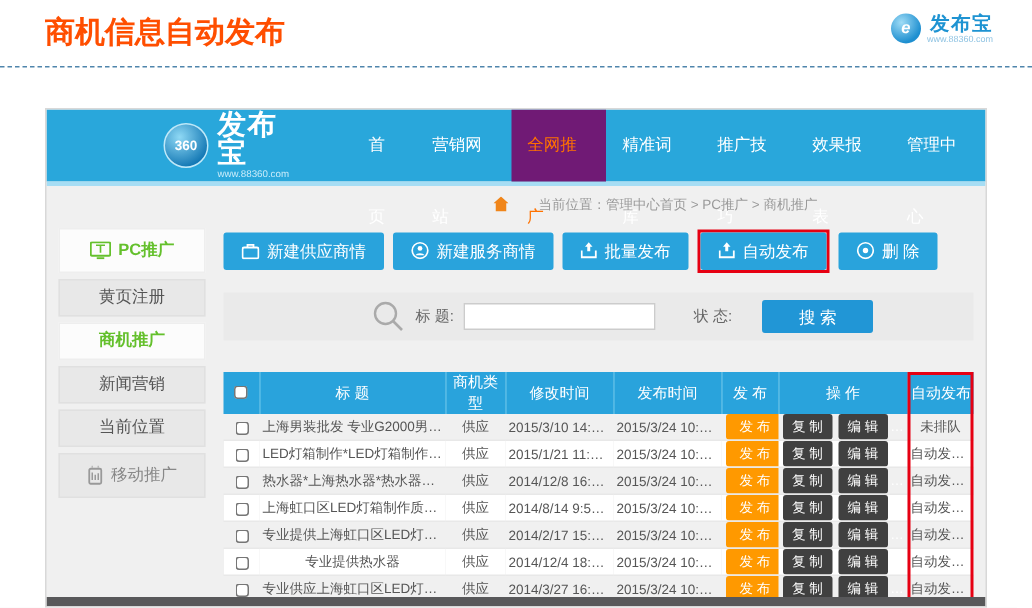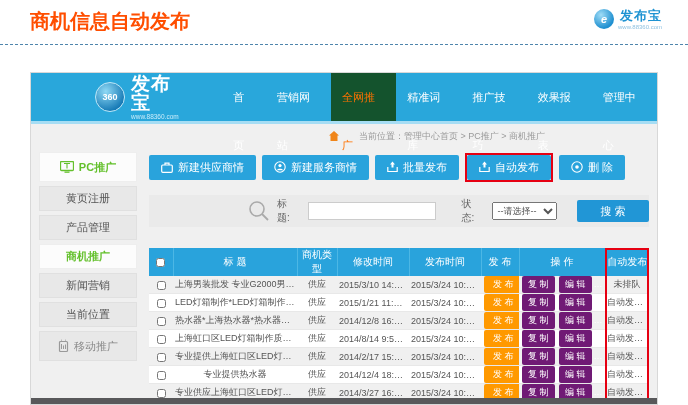--- a/index.html
+++ b/index.html
@@ -19,27 +19,27 @@
   .brand .burl { font-size:6px; color:#8fc3e2; margin-top:2px; }
 
   
   .window { position:absolute; left:30px; top:72px; width:628px; height:333px;
     background:#f0f0f0; border:1px solid #d8d8d8; overflow:hidden; }
 
   .win-header { height:48px; background:#29a7db; display:flex; align-items:center; padding-left:64px; }
   .logo360 { width:30px; height:30px; border-radius:50%; flex:none;
     background:radial-gradient(circle at 35% 30%, #8fd9f5, #1579b5 75%);
     border:1px solid #bfe8f8; color:#fff; font-size:9px; font-weight:bold;
-    display:flex; align-items:center; justify-content:center; }
+    display:flex; align-items:center; justify-content:center;margin-left:14px; }
   .app-id { margin-left:6px; line-height:1; }
   .app-name { font-size:19px; font-weight:bold; color:#fff; letter-spacing:1px; }
   .app-url { font-size:6.5px; color:#c9ecfa; margin-top:2px; }
   .main-nav { margin-left:32px; display:flex; height:48px; }
   .nav-item { padding:0 11px; line-height:48px; font-size:11px; color:#fff; cursor:pointer; }
-  .nav-item.active { background:#14532d; color:#ff7200; }
+  .nav-item.active { background:#701a75; color:#ff7200; }
   .header-strip { height:3px; background:#a6ddf4; }
 
   .breadcrumb-row { height:24px; display:flex; justify-content:flex-end; align-items:center;
     padding-right:112px; font-size:9px; color:#9a9a9a; gap:20px; }
 
   .win-body { display:flex; padding:4px 10px 0 8px; }
 
   
   .sidebar { width:98px; flex:none; margin-right:12px; }
   .sb-item { height:25px; line-height:23px; background:#e8e8e8; border:1px solid #e0e0e0;
@@ -71,21 +71,21 @@
   thead th { background:#29a3dc; color:#fff; font-size:10px; font-weight:normal; height:20px;
     border-right:1px solid #4cb7e5; }
   thead th:last-child { border-right:none; }
   tbody td { font-size:9px; color:#555; height:17px; text-align:center; overflow:hidden;
     white-space:nowrap; text-overflow:ellipsis; border-bottom:1px solid #e8e8e8; padding:0 2px; }
   tbody tr:nth-child(odd) { background:#f0f0f0; }
   tbody tr:nth-child(even) { background:#fff; }
   .mini-btn { color:#fff; font-size:9px; border:none; border-radius:2px; padding:2px 6px;
     margin:0 1px; cursor:pointer; font-family:inherit; white-space:nowrap; }
   .pub-btn { background:#ff9900; padding:2px 9px; }
-  .green-btn { background:#701a75; }
+  .green-btn { background:#404040; }
   .gray-btn { background:#b5b5b5; }
   input[type=checkbox] { width:9px; height:9px; cursor:pointer; vertical-align:middle; }
   .col-highlight { position:absolute; top:0; bottom:0; right:0; width:44px;
     border:2px solid #e60012; pointer-events:none; }
 
   .win-footer-bar { position:absolute; left:0; right:0; bottom:0; height:6px; background:#58585a; }
 
   .icon-svg { display:inline-block; vertical-align:middle; flex:none; }
 </style>
 </head>
@@ -135,23 +135,20 @@
       <div class="sb-item big white green-text">
         <svg class="icon-svg" width="14" height="12" viewBox="0 0 14 12">
             <rect x="0.5" y="0.5" width="13" height="9" rx="1" fill="none" stroke="#64c02c" stroke-width="1.3"></rect>
             <path d="M4 2.5 h6 M7 2.5 v5" stroke="#64c02c" stroke-width="1.1" fill="none"></path>
             <rect x="4.5" y="10.5" width="5" height="1.3" fill="#64c02c"></rect>
           </svg>
         <span>PC推广</span>
       </div>
       <div class="sb-item">
         <span>黄页注册</span>
-      </div>
-      <div class="sb-item">
-        <span>产品管理</span>
       </div>
       <div class="sb-item white green-text">
         <span>商机推广</span>
       </div>
       <div class="sb-item">
         <span>新闻营销</span>
       </div>
       <div class="sb-item">
         <span>当前位置</span>
       </div>
@@ -210,23 +207,20 @@
 
       <div class="search-strip">
         <svg class="icon-svg" width="24" height="24" viewBox="0 0 24 24">
             <circle cx="10" cy="10" r="7" fill="none" stroke="#aaa" stroke-width="1.6"></circle>
             <line x1="15" y1="15" x2="21" y2="21" stroke="#aaa" stroke-width="1.8"></line>
           </svg>
         <span>标 题:</span>
         <input type="text" value="" style="">
         <span style="width:14px"></span>
         <span>状 态:</span>
-        <select>
-          <option>--请选择--</option>
-        </select>
         <button class="search-btn">搜 索</button>
       </div>
 
       <div class="table-wrap">
         <table>
           <colgroup>
             <col style="width:24px">
               <col style="width:124px">
               <col style="width:40px">
               <col style="width:72px">

